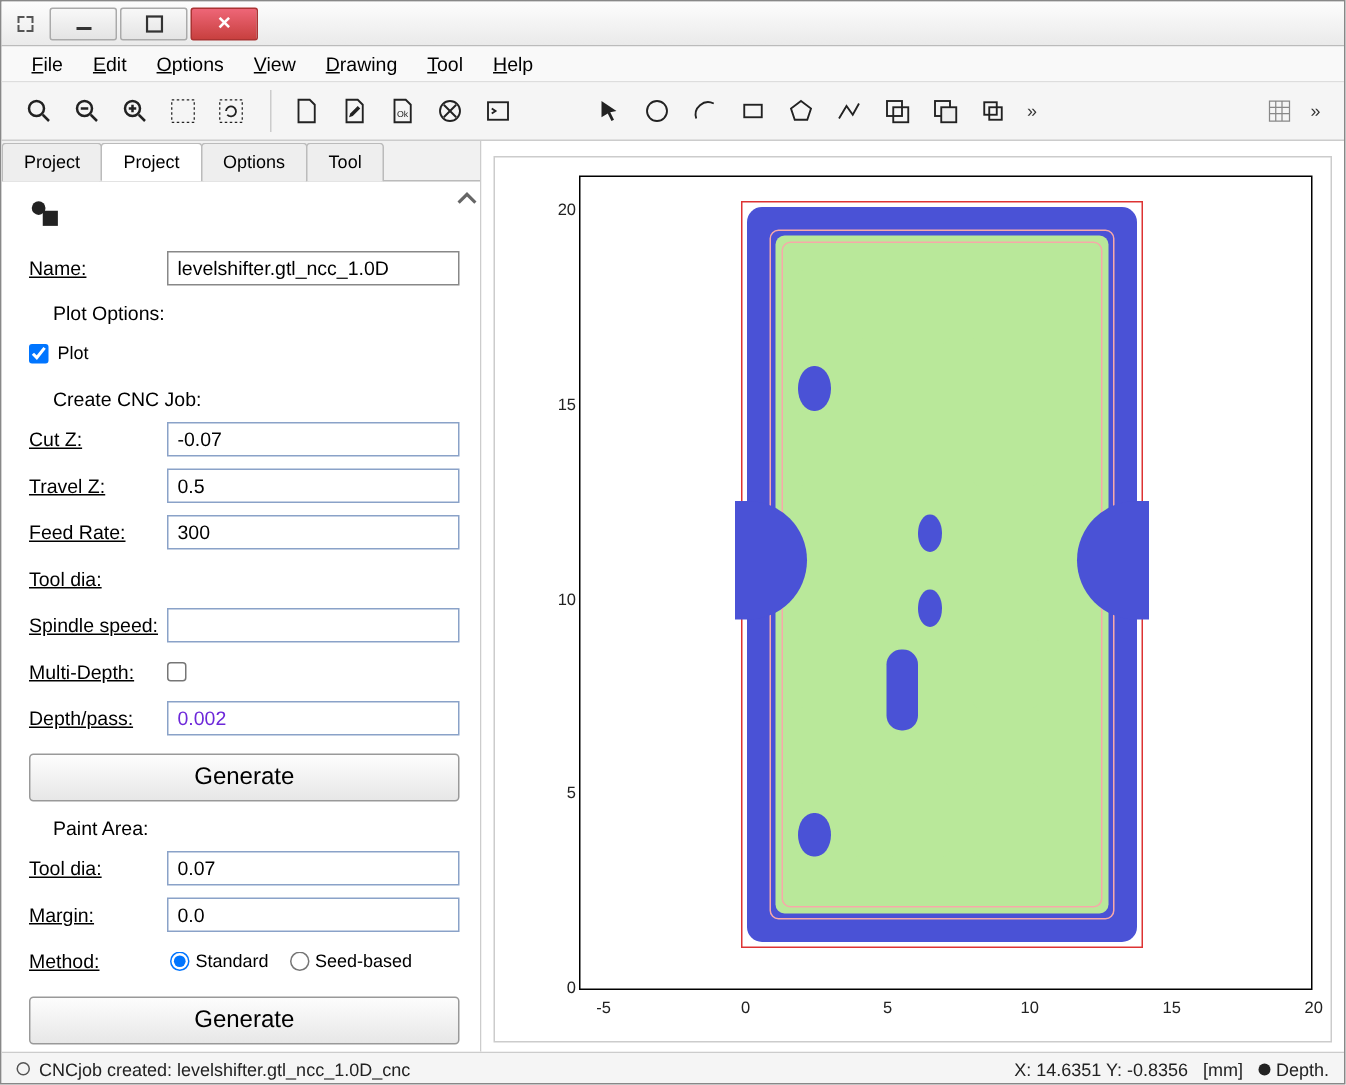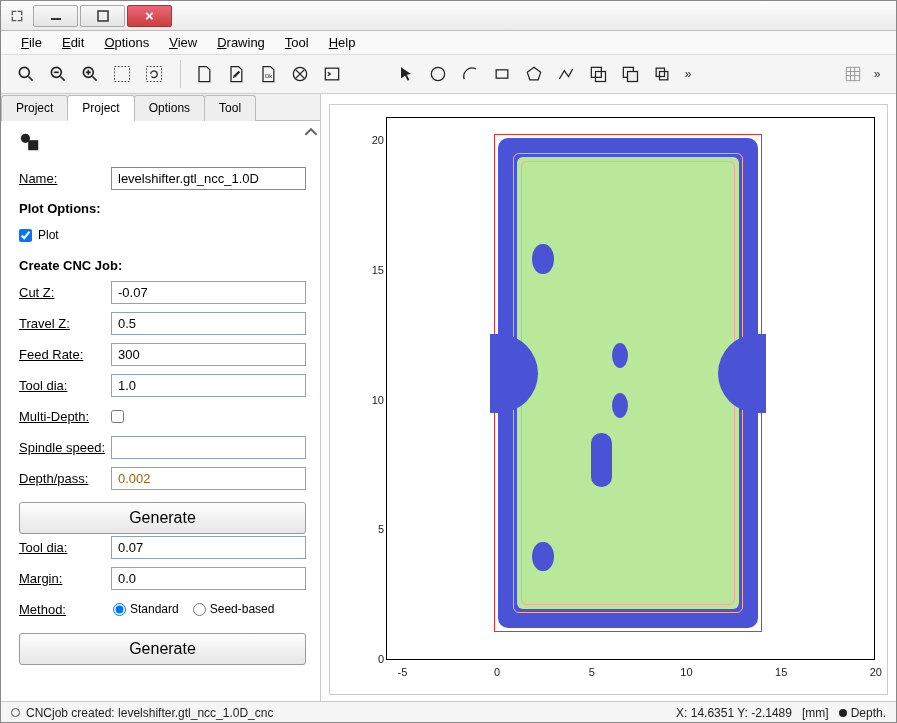--- a/index.html
+++ b/index.html
@@ -38,25 +38,25 @@
 .tab.active { background: #fff; border-bottom: 1px solid #fff; font-weight: 400; }
 
 
 .form { flex: 1; overflow-y: auto; padding: 10px 14px 10px 18px; position: relative; }
 .form h2 { font-size: 20px; font-weight: bold; margin-bottom: 12px; display: flex; align-items: center; gap: 8px; }
 .form h2 .geom-icon { width: 22px; height: 22px; }
 .row { display: flex; align-items: center; margin-bottom: 5px; min-height: 26px; }
 .row label { width: 92px; font-size: 13px; text-decoration: underline; }
 .row input[type=text] { flex: 1; border: 1px solid #8aa2c8; padding: 3px 6px; font-size: 13px; background: #fff; }
 .row.name input[type=text]{ border-color:#888 }
-.section { font-weight: bold; font-size: 13px; margin: 10px 0 6px; }
+.section { font-weight: normal; font-size: 13px; margin: 10px 16px 6px; }
 .check { margin-right: 6px; }
 .btn-wide { width: 100%; padding: 6px; background: linear-gradient(#fdfdfd,#e7e7e7); border: 1px solid #999; border-radius: 3px; cursor: pointer; font-size: 16px; margin-top: 6px; }
 .radio { margin-right: 4px; margin-left: 2px; }
-input.disabled { color:#a16207; }
+input.disabled { color:#6d28d9; }
 .scroll-indicator { position:absolute; right: 2px; top: 4px; width:14px; height:14px; }
 
 
 .canvas-wrap { position: absolute; inset: 10px 8px 6px 8px; border: 1px solid #ccc; background: #fff; }
 .plot { position: absolute; left: 56px; top: 12px; right: 12px; bottom: 34px; border: 1px solid #000; }
 .ytick { position: absolute; left: 36px; font-size: 11px; color: #222; text-align: right; width: 18px; transform: translateY(-50%); }
 .xtick { position: absolute; bottom: 16px; font-size: 11px; color: #222; transform: translateX(-50%); }
 .pcb-outer { position:absolute; border:1px solid #d33; }
 .pcb-fill { position:absolute; inset:3px; background:#4a52d6; border-radius:10px; }
 .pcb-trace { position:absolute; background:#b9e89a; border-radius:4px; }
@@ -263,36 +263,36 @@
       <div class="row">
           <label>Travel Z:</label>
           <input type="text" value="0.5" style="">
         </div>
       <div class="row">
           <label>Feed Rate:</label>
           <input type="text" value="300" style="">
         </div>
       <div class="row">
           <label>Tool dia:</label>
-          <input type="text" value="1.0" style="">
+        </div>
+      <div class="row">
+          <label>Spindle speed:</label>
+          <input type="text" value="" style="">
         </div>
       <div class="row">
           <label>Multi-Depth:</label>
           <input type="checkbox" style="">
         </div>
       <div class="row">
-          <label>Spindle speed:</label>
-          <input type="text" value="" style="">
-        </div>
-      <div class="row">
           <label>Depth/pass:</label>
           <input type="text" class="disabled" value="0.002" style="">
         </div>
       <button class="btn-wide">Generate</button>
 
+      <div class="section">Paint Area:</div>
       <div class="row">
           <label>Tool dia:</label>
           <input type="text" value="0.07" style="">
         </div>
       <div class="row">
           <label>Margin:</label>
           <input type="text" value="0.0" style="">
         </div>
       <div class="row">
         <label>Method:</label>
@@ -351,17 +351,17 @@
         </div>
       </div>
     </div>
   </div>
 </div>
 
 <div class="statusbar">
   <div class="dot"></div>
   <span>CNCjob created: levelshifter.gtl_ncc_1.0D_cnc</span>
   <div class="spacer"></div>
-  <span>X: 14.6351   Y: -2.1489</span>
+  <span>X: 14.6351   Y: -0.8356</span>
   <span style="margin-left:10px">[mm]</span>
   <div class="fdot"></div>
   <span>Depth.</span>
 </div>
 
 </body></html>

